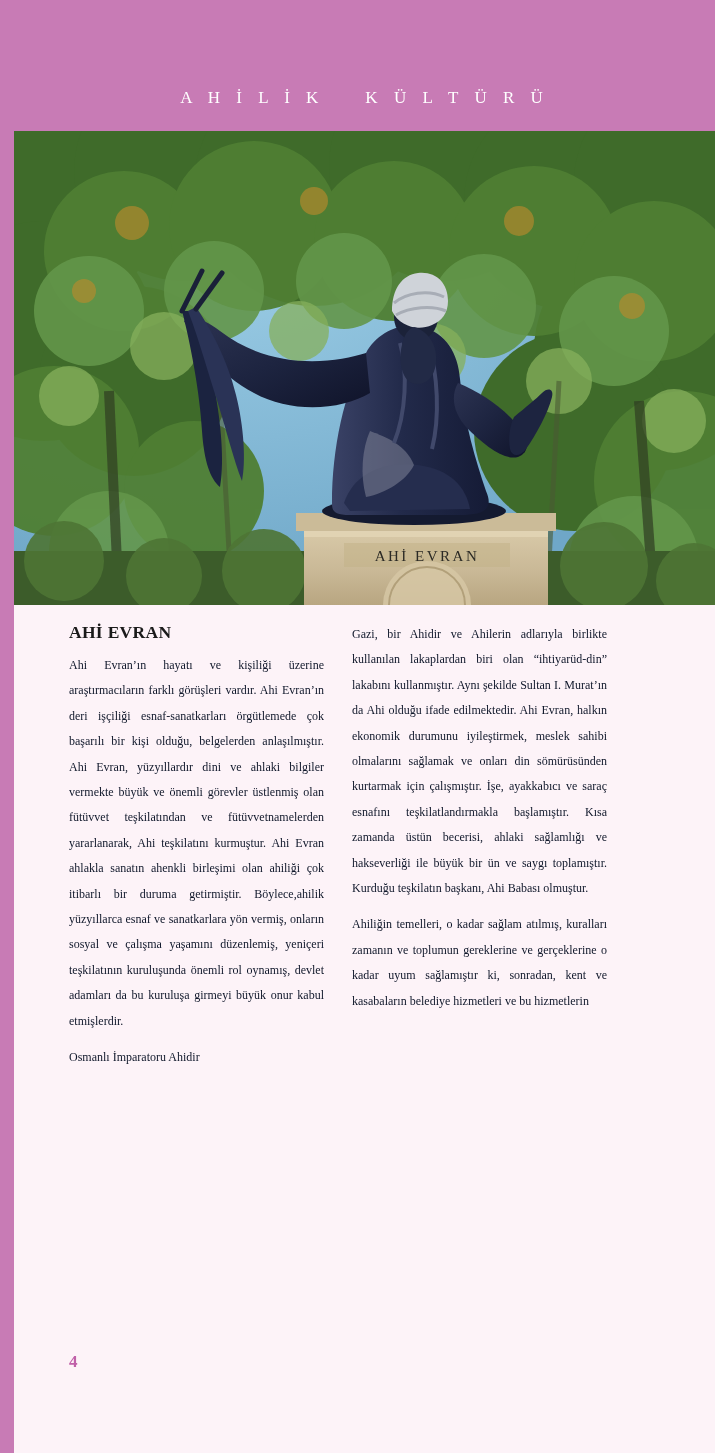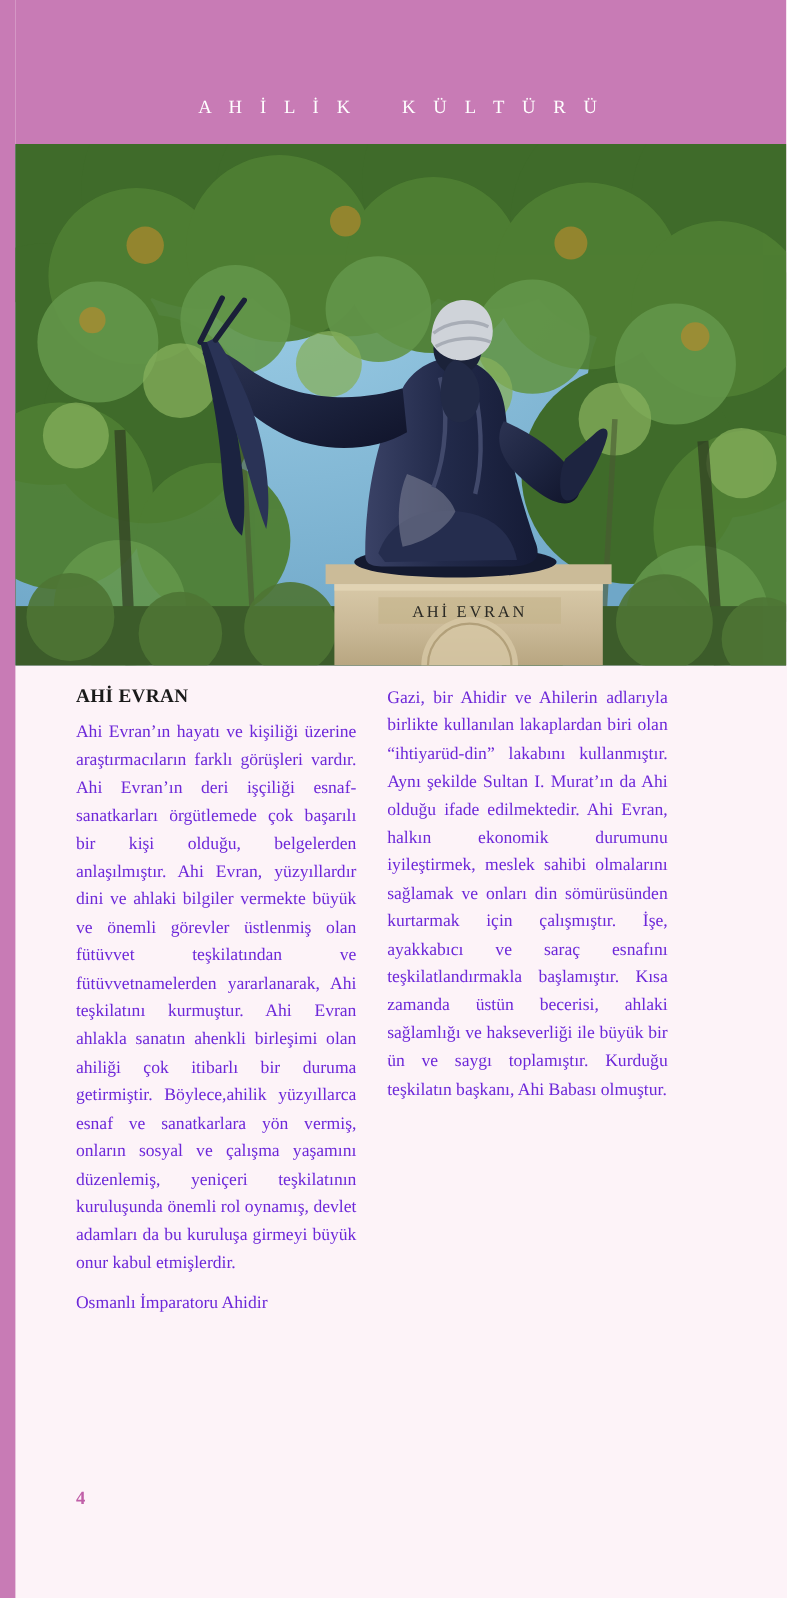--- a/index.html
+++ b/index.html
@@ -82,23 +82,23 @@
     font-family: "Liberation Serif", serif;
     font-size: 17.5px;
     font-weight: bold;
     color: #1a1a1a;
     margin: 0 0 10px 0;
     letter-spacing: 0.3px;
   }
   p.body {
     margin: 0 0 11px 0;
     font-family: "Liberation Serif", serif;
-    font-size: 16px;
+    font-size: 12px;
     line-height: 25.4px;
-    color: #6d28d9;
+    color: #0f172a;
     text-align: justify;
     text-indent: 0;
     hyphens: manual;
   }
   
   .folio {
     position: absolute;
     left: 69px;
     top: 1352px;
     font-family: "Liberation Serif", serif;
@@ -272,18 +272,19 @@
   </div>
 
   <div class="columns">
     <div class="col">
       <h2 class="col-title">AHİ EVRAN</h2>
       <p class="body">Ahi Evran’ın hayatı ve kişiliği üzerine araştırmacıların farklı görüşleri vardır. Ahi Evran’ın deri işçiliği esnaf-sanatkarları örgütlemede çok başarılı bir kişi olduğu, belgelerden anlaşılmıştır. Ahi Evran, yüzyıllardır dini ve ahlaki bilgiler vermekte büyük ve önemli görevler üstlenmiş olan fütüvvet teşkilatından ve fütüvvetnamelerden yararlanarak, Ahi teşkilatını kurmuştur. Ahi Evran ahlakla sanatın ahenkli birleşimi olan ahiliği çok itibarlı bir duruma getirmiştir. Böylece,ahilik yüzyıllarca esnaf ve sanatkarlara yön vermiş, onların sosyal ve çalışma yaşamını düzenlemiş, yeniçeri teşkilatının kuruluşunda önemli rol oynamış, devlet adamları da bu kuruluşa girmeyi büyük onur kabul etmişlerdir.</p>
       <p class="body">Osmanlı İmparatoru Ahidir</p>
     </div>
     <div class="col">
       <p class="body">Gazi, bir Ahidir ve Ahilerin adlarıyla birlikte kullanılan lakaplardan biri olan “ihtiyarüd-din” lakabını kullanmıştır. Aynı şekilde Sultan I. Murat’ın da Ahi olduğu ifade edilmektedir. Ahi Evran, halkın ekonomik durumunu iyileştirmek, meslek sahibi olmalarını sağlamak ve onları din sömürüsünden kurtarmak için çalışmıştır. İşe, ayakkabıcı ve saraç esnafını teşkilatlandırmakla başlamıştır. Kısa zamanda üstün becerisi, ahlaki sağlamlığı ve hakseverliği ile büyük bir ün ve saygı toplamıştır. Kurduğu teşkilatın başkanı, Ahi Babası olmuştur.</p>
+      <p class="body">Ahiliğin temelleri, o kadar sağlam atılmış, kuralları zamanın ve toplumun gereklerine ve gerçeklerine o kadar uyum sağlamıştır ki, sonradan, kent ve kasabaların belediye hizmetleri ve bu hizmetlerin</p>
     </div>
   </div>
 
   <div class="folio">4</div>
 
 </div>
 
 </body></html>

